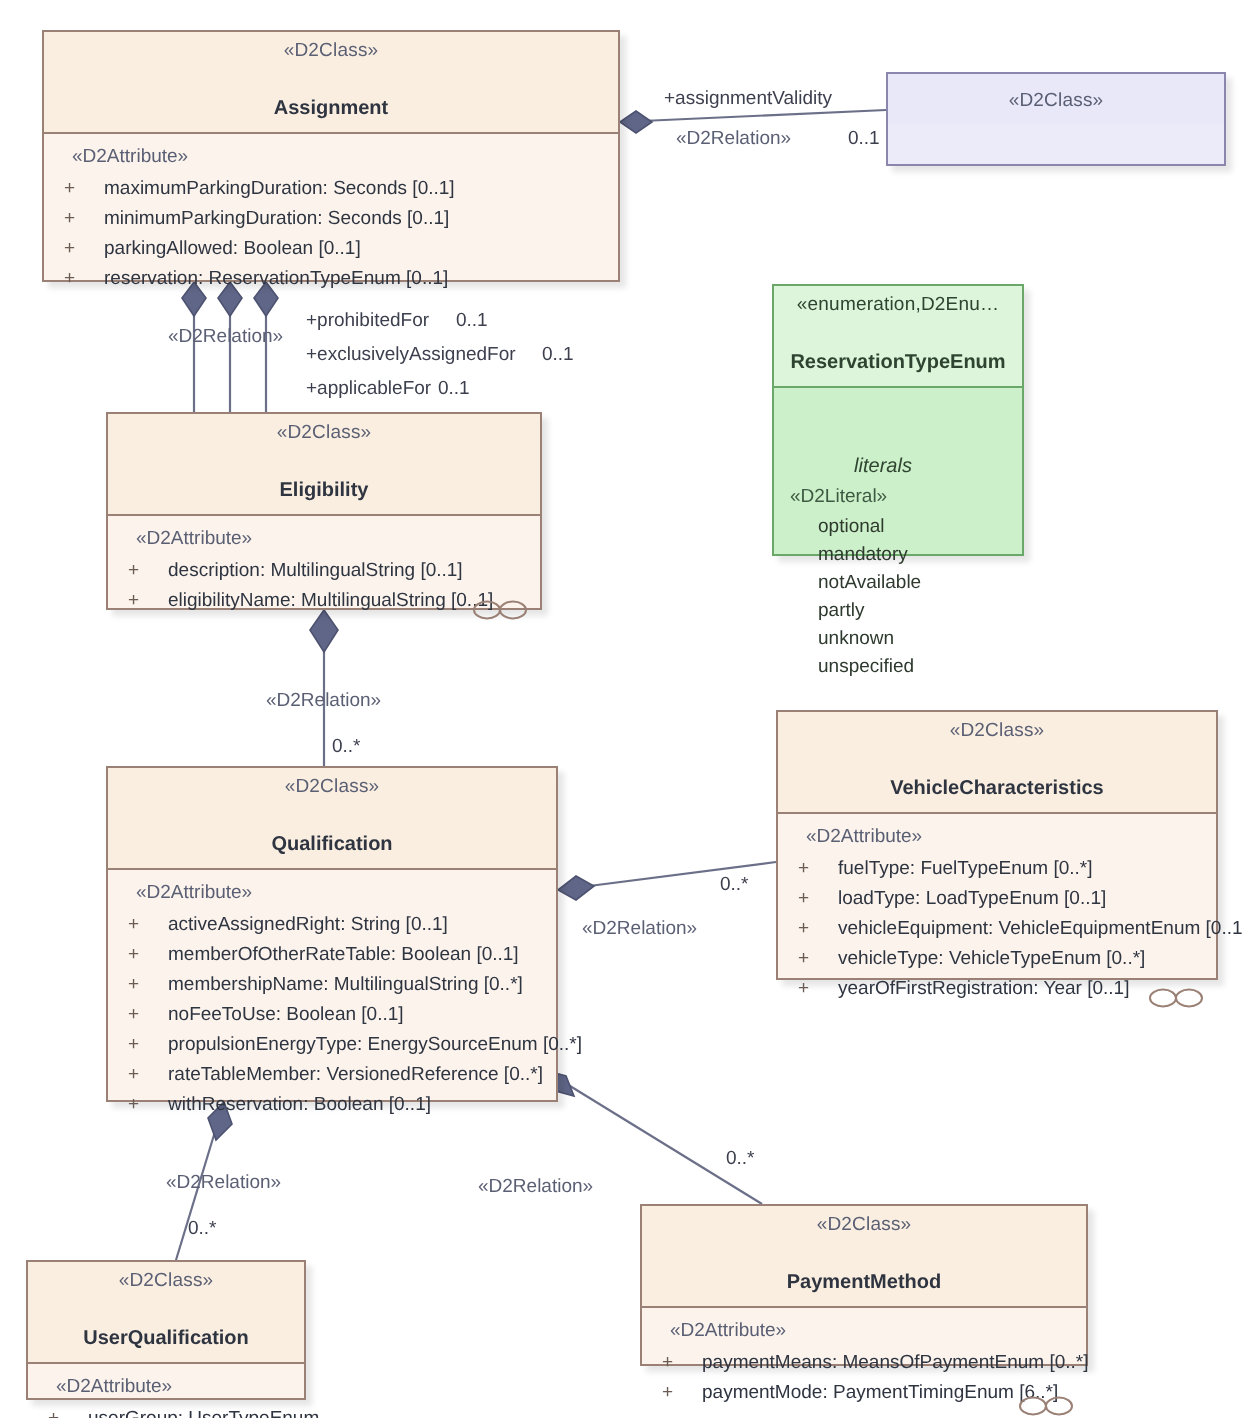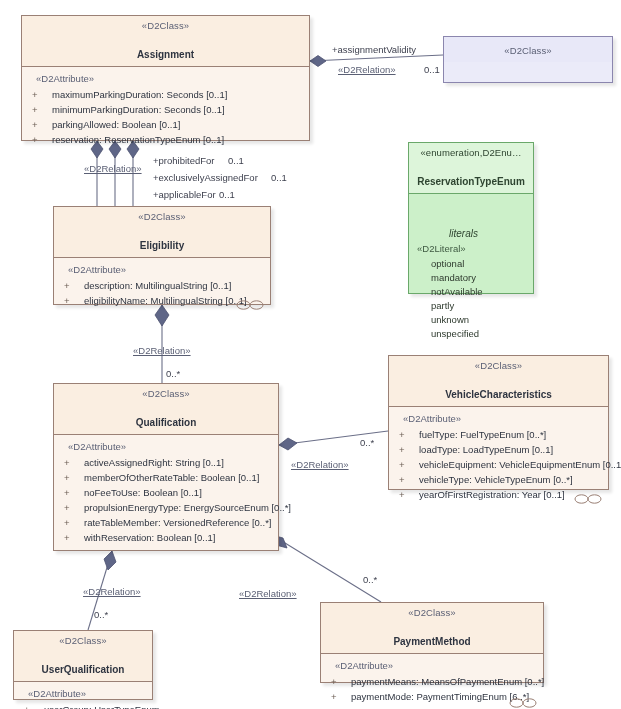--- a/index.html
+++ b/index.html
@@ -92,21 +92,21 @@
   
   .specs { position: absolute; right: 6px; bottom: 4px; }
 
   
   .lbl {
     position: absolute;
     font-size: 9.5px;
     color: #4a4f62;
     white-space: nowrap;
   }
-  .lbl.rel { color: #5a5f74; text-decoration: underline; }
+  .lbl.rel { color: #5a5f74; }
   .lbl.mult { color: #3c3f4d; }
   .lbl.role { color: #3c3f4d; }
 </style>
 </head>
 <body>
 
 <div id="canvas">
 
   <svg id="edges" viewBox="0 0 621 709">
     <defs>
@@ -169,21 +169,21 @@
       <div class="attr"><span class="vis">+</span><span>reservation: ReservationTypeEnum [0..1]</span></div>
     </div>
   </div>
 
   <div class="umlbox lav plain" style="left:443px; top:36px; width:170px; height:47px;">
     <div class="hdr" style="padding-top:8px;">
       <div class="stereo">«D2Class»</div>
     </div>
   </div>
 
-  <div class="umlbox enum" style="left:408px; top:142px; width:126px; height:152px;">
+  <div class="umlbox enum" style="left:386px; top:142px; width:126px; height:136px;">
     <div class="hdr">
       <div class="stereo">«enumeration,D2Enu…</div>
       <div class="cname">ReservationTypeEnum</div>
     </div>
     <div class="body">
       <div class="literals-cap">literals</div>
       <div class="attrstereo">«D2Literal»</div>
       <div class="lit">optional</div>
       <div class="lit">mandatory</div>
       <div class="lit">notAvailable</div>
@@ -212,20 +212,21 @@
 
   <div class="umlbox" style="left:53px; top:383px; width:226px; height:168px;">
     <div class="hdr">
       <div class="stereo">«D2Class»</div>
       <div class="cname">Qualification</div>
     </div>
     <div class="body">
       <div class="attrstereo">«D2Attribute»</div>
       <div class="attr"><span class="vis">+</span><span>activeAssignedRight: String [0..1]</span></div>
       <div class="attr"><span class="vis">+</span><span>memberOfOtherRateTable: Boolean [0..1]</span></div>
+      <div class="attr"><span class="vis">+</span><span>membershipName: MultilingualString [0..*]</span></div>
       <div class="attr"><span class="vis">+</span><span>noFeeToUse: Boolean [0..1]</span></div>
       <div class="attr"><span class="vis">+</span><span>propulsionEnergyType: EnergySourceEnum [0..*]</span></div>
       <div class="attr"><span class="vis">+</span><span>rateTableMember: VersionedReference [0..*]</span></div>
       <div class="attr"><span class="vis">+</span><span>withReservation: Boolean [0..1]</span></div>
     </div>
   </div>
 
   <div class="umlbox" style="left:388px; top:355px; width:221px; height:135px;">
     <div class="hdr">
       <div class="stereo">«D2Class»</div>

